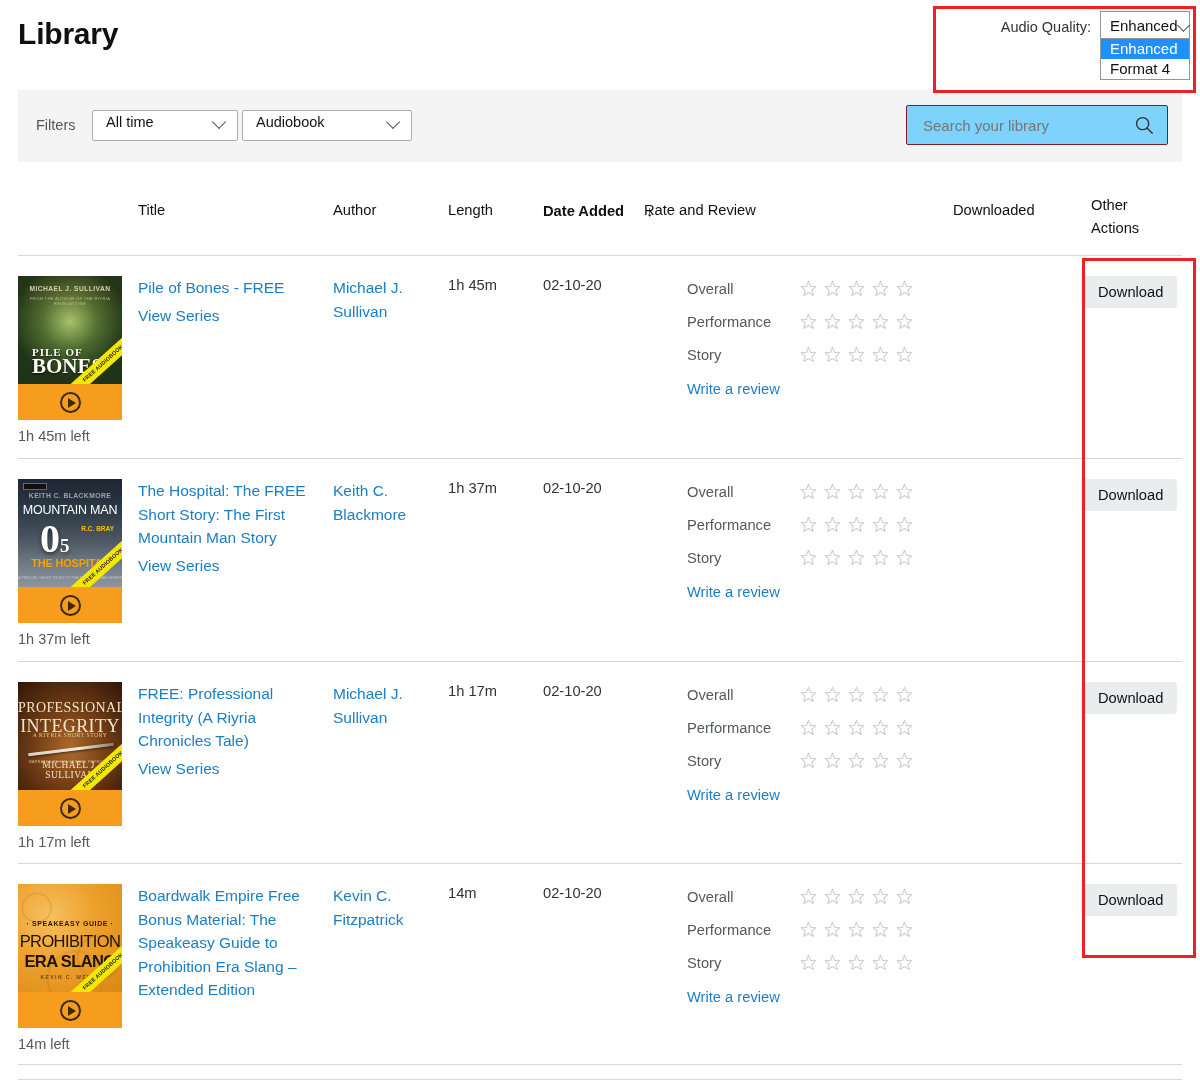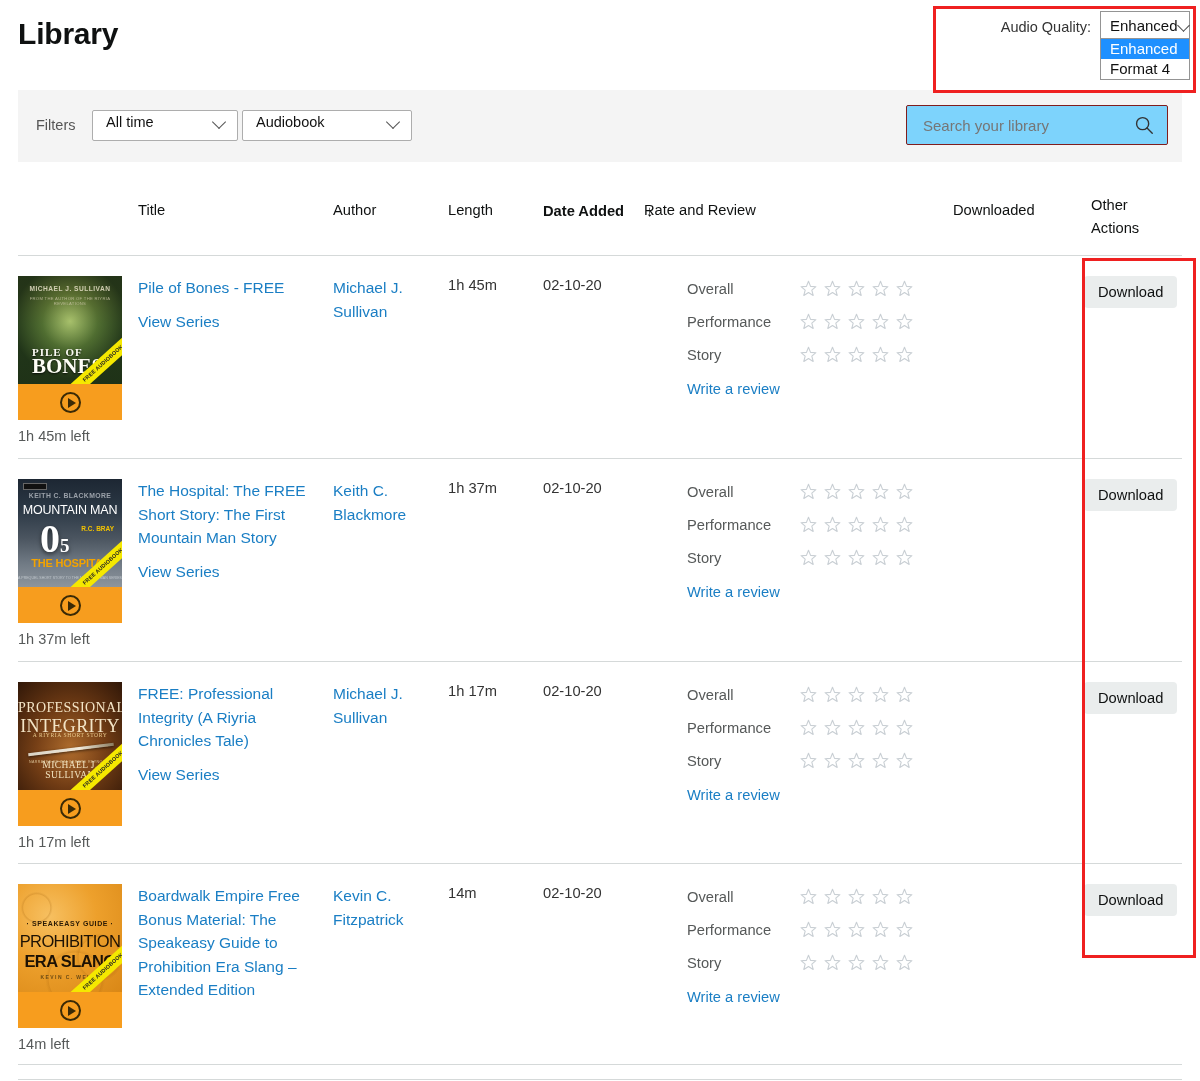--- a/index.html
+++ b/index.html
@@ -409,21 +409,21 @@
   .book-link {
     display: block;
     color: #1a7ec4;
     font-size: 15.5px;
     line-height: 1.52;
     text-decoration: none;
     cursor: pointer;
   }
   .series-link {
     display: inline-block;
-    margin-top: 13px;
+    margin-top: 7px;
     color: #1a7ec4;
     font-size: 15.5px;
     text-decoration: none;
     cursor: pointer;
   }
   .author-cell {
     position: absolute;
     left: 315px;
     top: 20px;
     width: 100px;

